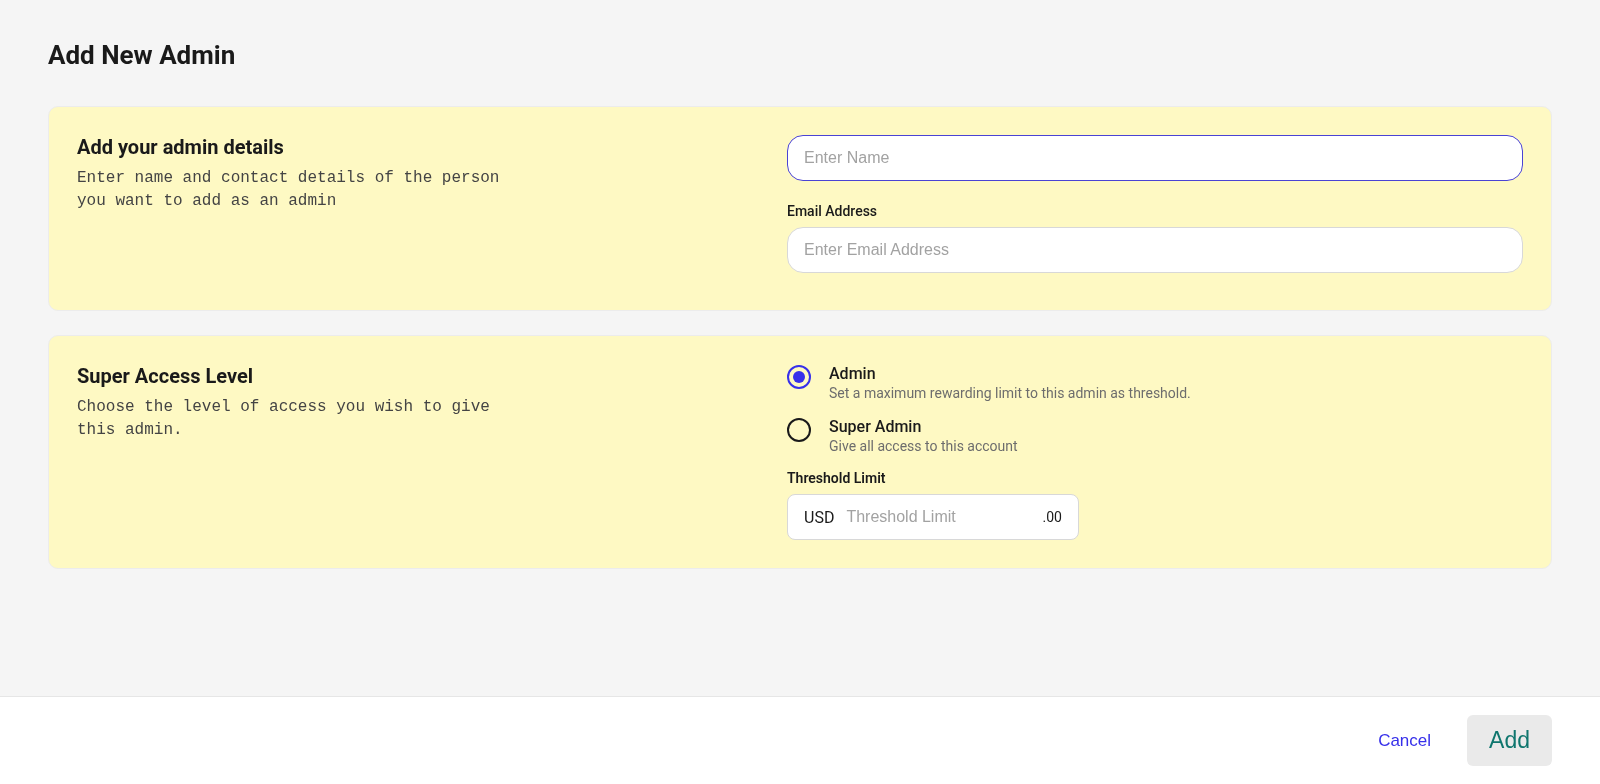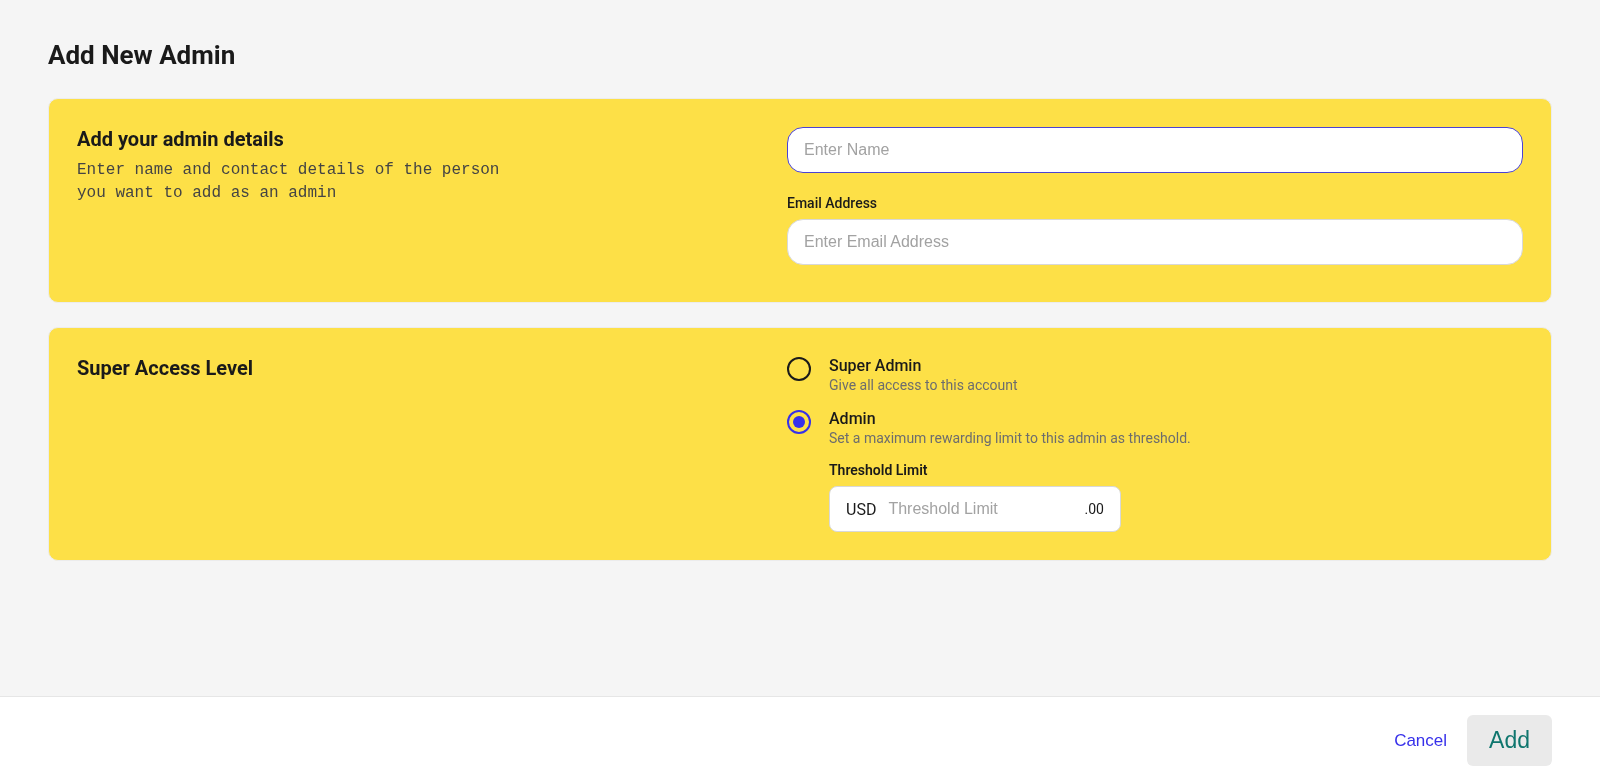--- a/index.html
+++ b/index.html
@@ -15,24 +15,24 @@
       position: relative;
     }
     .content-area {
       padding: 40px 48px 0 48px;
       height: 696px;
     }
     .page-title {
       font-size: 26px;
       font-weight: 700;
       color: #1a1a1a;
-      margin-bottom: 28px;
+      margin-bottom: 36px;
     }
     .card {
-      background: #fde047;
+      background: #fef9c3;
       border: 1px solid #ececec;
       border-radius: 10px;
       padding: 28px 28px 28px 28px;
       display: flex;
       margin-bottom: 24px;
     }
     .card-left {
       width: 710px;
       padding-right: 40px;
     }
@@ -116,21 +116,20 @@
       font-size: 16px;
       font-weight: 500;
       color: #1a1a1a;
       margin-bottom: 2px;
     }
     .radio-desc {
       font-size: 14px;
       color: #6d6d6d;
     }
     .threshold-block {
-      margin-left: 42px;
       margin-top: 8px;
     }
     .threshold-label {
       font-size: 14px;
       font-weight: 600;
       color: #1a1a1a;
       margin-bottom: 8px;
       display: block;
     }
     .threshold-field {
@@ -170,21 +169,21 @@
       bottom: 0;
       left: 0;
       right: 0;
       height: 88px;
       background: #fff;
       border-top: 1px solid #e6e6e6;
       display: flex;
       align-items: center;
       justify-content: flex-end;
       padding: 0 48px;
-      gap: 12px;
+      gap: 28px;
     }
     .btn-cancel {
       background: transparent;
       border: none;
       color: #3730ea;
       font-size: 17px;
       font-weight: 500;
       cursor: pointer;
       padding: 10px 8px;
     }
@@ -217,38 +216,39 @@
       <div class="field">
         <label class="field-label">Email Address</label>
         <input class="text-input" type="text" placeholder="Enter Email Address" style="">
       </div>
     </div>
   </div>
 
   <div class="card">
     <div class="card-left">
       <div class="card-title">Super Access Level</div>
+      <div class="card-desc">Choose the level of access you wish to give this admin.</div>
     </div>
     <div class="card-right">
+
+      <div class="radio-row">
+        <div class="radio-outer selected">
+          <div class="radio-inner"></div>
+        </div>
+        <div class="radio-text">
+          <div class="radio-title">Admin</div>
+          <div class="radio-desc">Set a maximum rewarding limit to this admin as threshold.</div>
+        </div>
+      </div>
 
       <div class="radio-row">
         <div class="radio-outer"></div>
         <div class="radio-text">
           <div class="radio-title">Super Admin</div>
           <div class="radio-desc">Give all access to this account</div>
-        </div>
-      </div>
-
-      <div class="radio-row">
-        <div class="radio-outer selected">
-          <div class="radio-inner"></div>
-        </div>
-        <div class="radio-text">
-          <div class="radio-title">Admin</div>
-          <div class="radio-desc">Set a maximum rewarding limit to this admin as threshold.</div>
         </div>
       </div>
 
       <div class="threshold-block">
         <label class="threshold-label">Threshold Limit</label>
         <div class="threshold-field">
           <span class="currency">USD</span>
           <input class="threshold-input" type="text" placeholder="Threshold Limit" style="">
           <span class="suffix">.00</span>
         </div>

